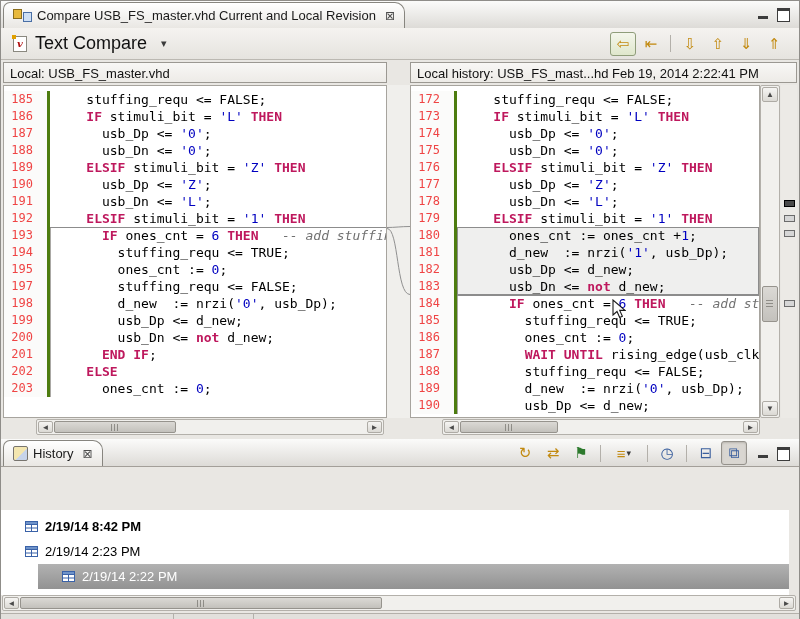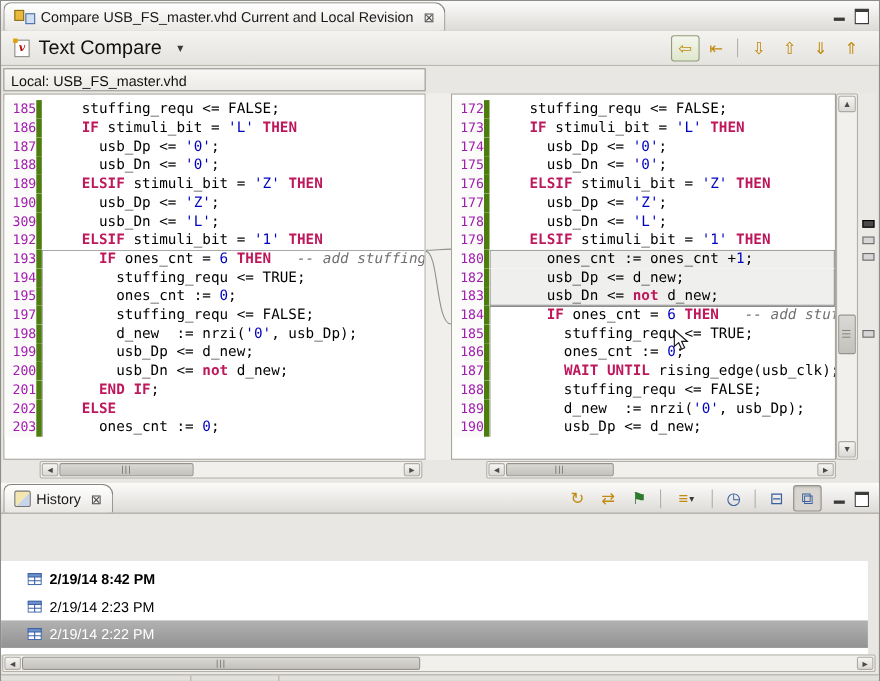--- a/index.html
+++ b/index.html
@@ -37,22 +37,22 @@
   .vhd-icon::before{content:"";position:absolute;left:-2px;top:-2px;width:4px;height:4px;background:#e0a000;}
   .mode-label{font-size:18px;color:#111;}
   .cmp-nav{position:absolute;right:12px;top:0;height:31px;display:flex;align-items:center;gap:2px;}
   .pane-hdr{position:absolute;top:62px;height:21px;background:linear-gradient(#f8f7f5,#edebe7);
     border:1px solid #9b9892;font-size:13px;color:#111;line-height:21px;padding-left:6px;
     white-space:nowrap;overflow:hidden;box-sizing:border-box;}
   .code{position:absolute;top:85px;height:333px;background:#fff;border:1px solid #a7a49e;
     box-sizing:border-box;overflow:hidden;font-family:"DejaVu Sans Mono",monospace;font-size:13px;}
   .code-inner{padding-top:5px;}
   .crow{display:flex;height:17px;line-height:17px;}
-  .lnum{width:29px;flex:0 0 29px;text-align:right;padding-right:0;color:#a21caf;
-    background:#fbfbfa;border-right:5px solid #4d7c0f;font-size:12px;}
+  .lnum{width:29px;flex:0 0 29px;text-align:right;padding-right:14px;color:#ef4444;
+    background:#fbfbfa;border-right:3px solid #4d7c0f;font-size:12px;}
   .ltext{flex:1;white-space:pre;overflow:hidden;padding-left:5px;color:#000;}
   .tk-k{color:#be185d;font-weight:bold;}
   .tk-s,.tk-n{color:#0000c0;}
   .tk-c{color:#707070;font-style:italic;}
   .chg-ins  .ltext{box-shadow:inset 0 1px 0 #8c8c8c, inset 1px 0 0 #aaa8a4;}
   .chg-side .ltext{box-shadow:inset 1px 0 0 #aaa8a4;}
   .chg-bx-top .ltext{background:#efefee;box-shadow:inset 0 1px 0 #8c8c8c,inset 1px 0 0 #8c8c8c,inset -1px 0 0 #8c8c8c;}
   .chg-bx-mid .ltext{background:#efefee;box-shadow:inset 1px 0 0 #8c8c8c,inset -1px 0 0 #8c8c8c;}
   .chg-bx-bot .ltext{background:#efefee;box-shadow:inset 0 -1px 0 #8c8c8c,inset 1px 0 0 #8c8c8c,inset -1px 0 0 #8c8c8c;}
   .mid-gutter{position:absolute;left:387px;top:85px;width:23px;height:333px;background:#f0efec;}
@@ -76,21 +76,21 @@
   .hist-icon{width:13px;height:13px;border:1px solid #77746e;border-radius:2px;
     background:linear-gradient(135deg,#f3e6b0 0 55%,#c7d4ea 55% 100%);}
   .file-label{position:absolute;left:1px;right:1px;top:466px;height:21px;background:#f4f3f0;
     border-bottom:1px solid #d1cfca;font-size:13px;color:#111;line-height:21px;padding-left:6px;}
   .col-hdr{position:absolute;left:1px;right:1px;top:488px;height:21px;
     background:linear-gradient(#fbfaf9,#e7e5e1);border-bottom:1px solid #bdbab4;
     font-size:13px;color:#111;line-height:21px;padding-left:8px;}
   .hrows{position:absolute;left:1px;right:11px;top:510px;height:85px;background:#fff;padding-top:4px;box-sizing:border-box;}
   .hrow{height:25px;display:flex;align-items:center;gap:7px;padding-left:24px;font-size:13px;color:#000;}
   .hrow.bold{font-weight:bold;}
-  .hrow.sel{background:linear-gradient(#b2b2b2,#929292);color:#fff;}
+  .hrow.sel{background:linear-gradient(#b2b2b2,#929292);color:#fff;margin-left:37px;}
   .rev-icon{width:13px;height:11px;flex:0 0 13px;}
   .status{position:absolute;left:1px;right:1px;top:613px;height:5px;background:#e2e0dc;border-top:1px solid #b3b0aa;}
   .status .notch{position:absolute;top:0;width:1px;height:5px;background:#b3b0aa;}
 </style>
 </head>
 <body>
 
 <div class="app">
 
   <div class="tabbar" style="top:1px;">
@@ -129,20 +129,21 @@
         <span class="tbtn">
           <span>⇓</span>
         </span>
         <span class="tbtn">
           <span>⇑</span>
         </span>
       </div>
   </div>
 
   <div class="pane-hdr" style="left:3px;width:384px;">Local: USB_FS_master.vhd</div>
+  <div class="pane-hdr" style="left:410px;width:387px;">Local history: USB_FS_mast...hd Feb 19, 2014 2:22:41 PM</div>
 
   <div class="code" style="left:3px;width:384px;">
     <div class="code-inner" id="left-code">
         <div class="crow">
           <span class="lnum">185</span>
           <span class="ltext"><span class="tk-p">    stuffing_requ &lt;= FALSE;</span></span>
         </div>
         <div class="crow">
           <span class="lnum">186</span>
           <span class="ltext"><span class="tk-p">    </span><span class="tk-k">IF</span><span class="tk-p"> stimuli_bit = </span><span class="tk-s">'L'</span><span class="tk-p"> </span><span class="tk-k">THEN</span></span>
@@ -157,21 +158,21 @@
         </div>
         <div class="crow">
           <span class="lnum">189</span>
           <span class="ltext"><span class="tk-p">    </span><span class="tk-k">ELSIF</span><span class="tk-p"> stimuli_bit = </span><span class="tk-s">'Z'</span><span class="tk-p"> </span><span class="tk-k">THEN</span></span>
         </div>
         <div class="crow">
           <span class="lnum">190</span>
           <span class="ltext"><span class="tk-p">      usb_Dp &lt;= </span><span class="tk-s">'Z'</span><span class="tk-p">;</span></span>
         </div>
         <div class="crow">
-          <span class="lnum">309</span>
+          <span class="lnum">191</span>
           <span class="ltext"><span class="tk-p">      usb_Dn &lt;= </span><span class="tk-s">'L'</span><span class="tk-p">;</span></span>
         </div>
         <div class="crow">
           <span class="lnum">192</span>
           <span class="ltext"><span class="tk-p">    </span><span class="tk-k">ELSIF</span><span class="tk-p"> stimuli_bit = </span><span class="tk-s">'1'</span><span class="tk-p"> </span><span class="tk-k">THEN</span></span>
         </div>
         <div class="crow chg-ins">
           <span class="lnum">193</span>
           <span class="ltext"><span class="tk-p">      </span><span class="tk-k">IF</span><span class="tk-p"> ones_cnt = </span><span class="tk-n">6</span><span class="tk-p"> </span><span class="tk-k">THEN</span><span class="tk-p">   </span><span class="tk-c">-- add stuffing</span></span>
         </div>
@@ -250,20 +251,24 @@
           <span class="lnum">178</span>
           <span class="ltext"><span class="tk-p">      usb_Dn &lt;= </span><span class="tk-s">'L'</span><span class="tk-p">;</span></span>
         </div>
         <div class="crow">
           <span class="lnum">179</span>
           <span class="ltext"><span class="tk-p">    </span><span class="tk-k">ELSIF</span><span class="tk-p"> stimuli_bit = </span><span class="tk-s">'1'</span><span class="tk-p"> </span><span class="tk-k">THEN</span></span>
         </div>
         <div class="crow chg-bx-top">
           <span class="lnum">180</span>
           <span class="ltext"><span class="tk-p">      ones_cnt := ones_cnt +</span><span class="tk-n">1</span><span class="tk-p">;</span></span>
+        </div>
+        <div class="crow chg-bx-mid">
+          <span class="lnum">181</span>
+          <span class="ltext"><span class="tk-p">      d_new  := nrzi(</span><span class="tk-s">'1'</span><span class="tk-p">, usb_Dp);</span></span>
         </div>
         <div class="crow chg-bx-mid">
           <span class="lnum">182</span>
           <span class="ltext"><span class="tk-p">      usb_Dp &lt;= d_new;</span></span>
         </div>
         <div class="crow chg-bx-bot">
           <span class="lnum">183</span>
           <span class="ltext"><span class="tk-p">      usb_Dn &lt;= </span><span class="tk-k">not</span><span class="tk-p"> d_new;</span></span>
         </div>
         <div class="crow chg-ins">

